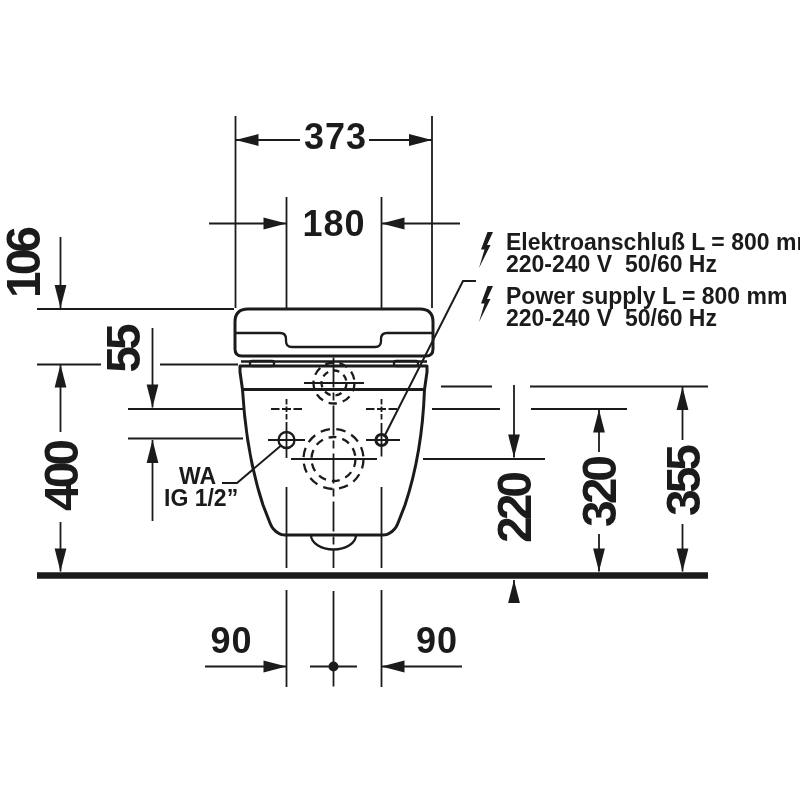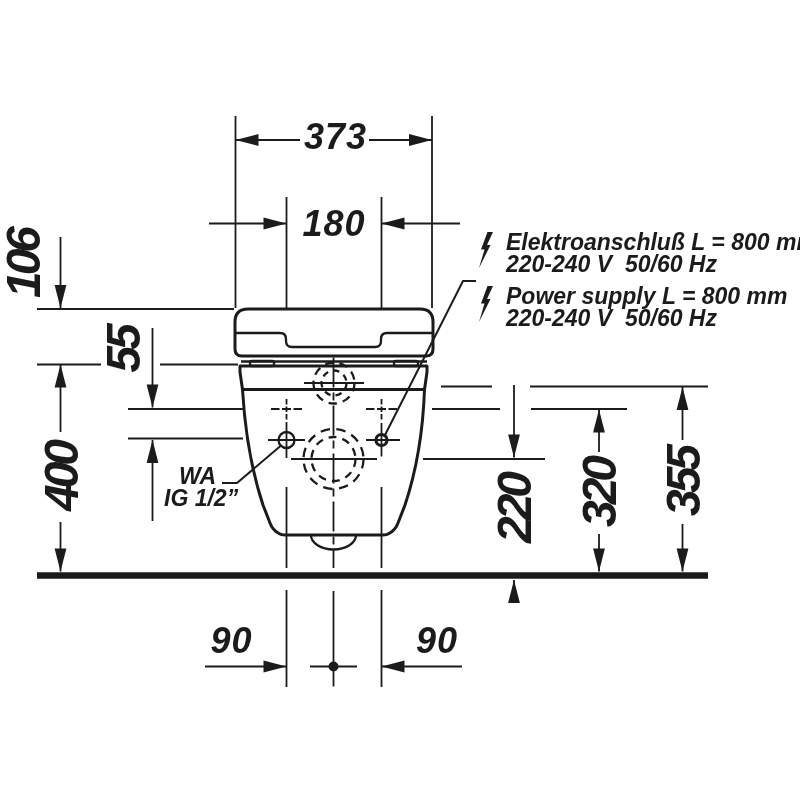--- a/index.html
+++ b/index.html
@@ -1,16 +1,16 @@
 <!DOCTYPE html>
 <html><head>
 <meta charset="utf-8">
 <style>
   html,body{margin:0;padding:0;background:#ffffff;}
-  .stage{width:720px;height:800px;background:#ffffff;position:relative;font-style:italic;}
+  .stage{width:720px;height:800px;background:#ffffff;position:relative;}
   svg text{font-family:"Liberation Sans","DejaVu Sans",sans-serif;font-weight:700;fill:#1b1b1b;}
   .dimH{font-size:36px;letter-spacing:1px;text-anchor:middle;}
   .dimV{font-size:48px;letter-spacing:-4px;text-anchor:middle;}
   .ann{font-size:23px;}
   .thin{stroke:#1b1b1b;stroke-width:1.8;fill:none;}
   .mid{stroke:#1b1b1b;stroke-width:2.3;fill:none;}
   .outline{stroke:#1b1b1b;stroke-width:3;fill:none;stroke-linejoin:round;stroke-linecap:round;}
   .floor{stroke:#1b1b1b;stroke-width:6.5;fill:none;}
   .leader{stroke:#1b1b1b;stroke-width:2;fill:none;}
 </style>

